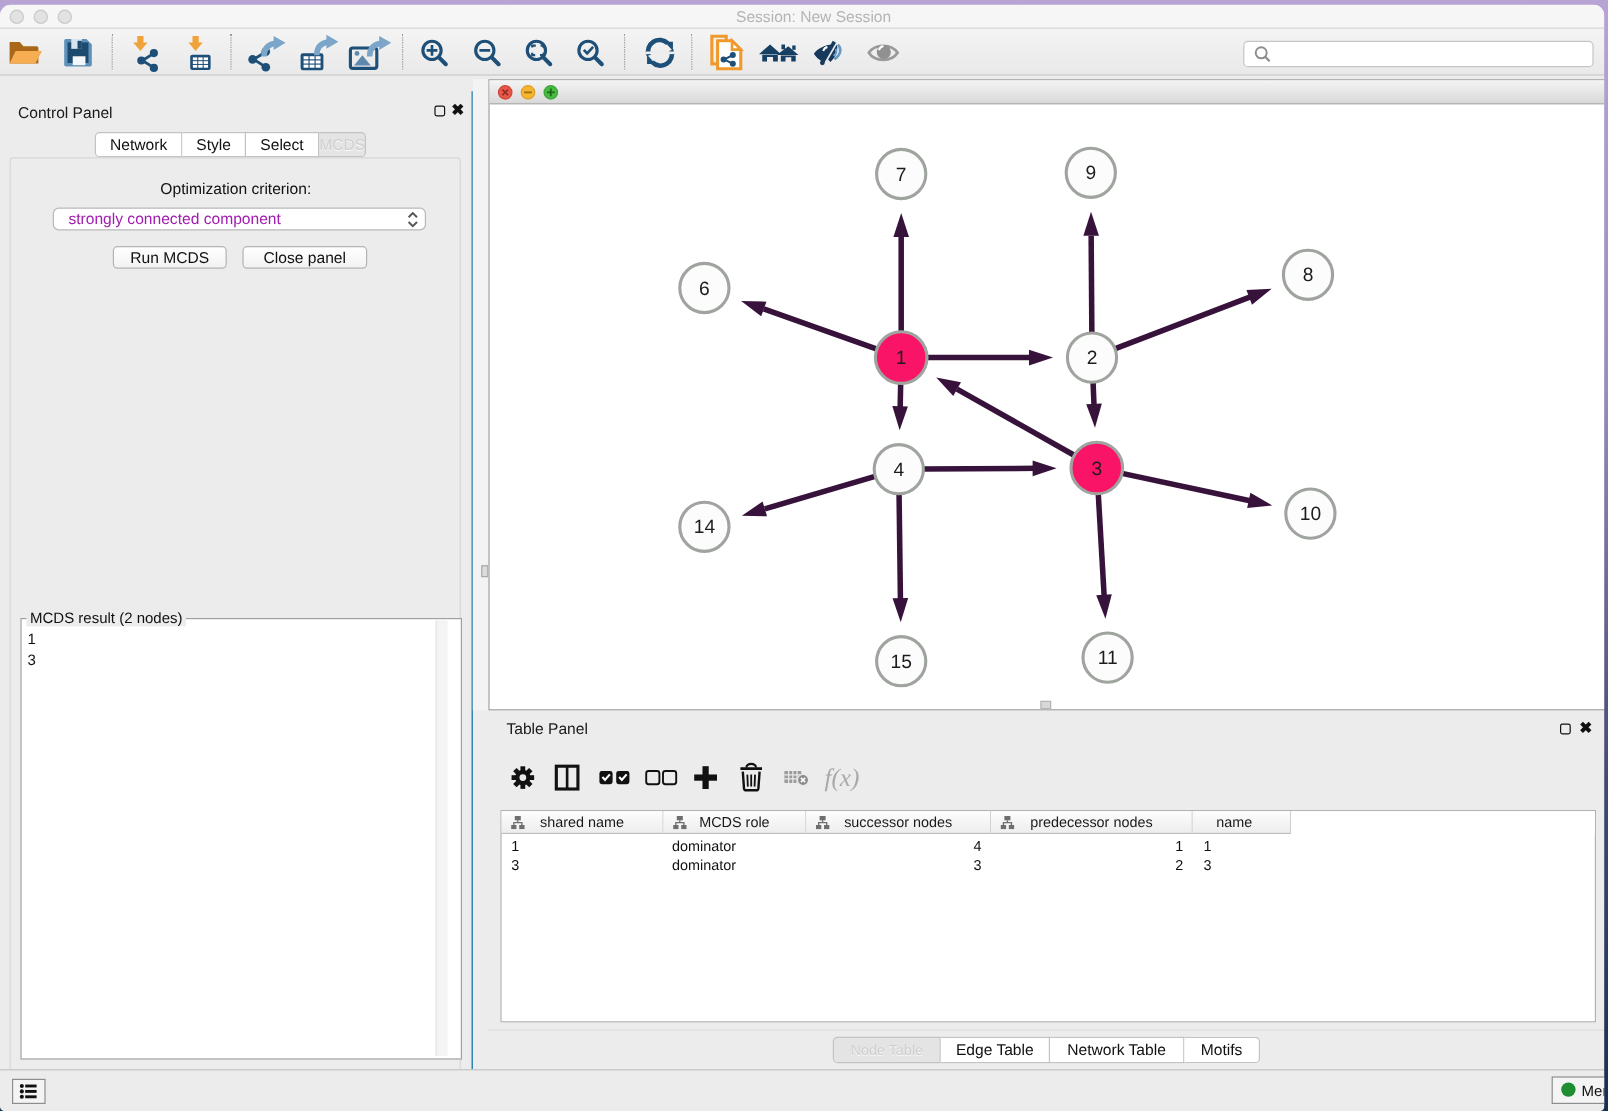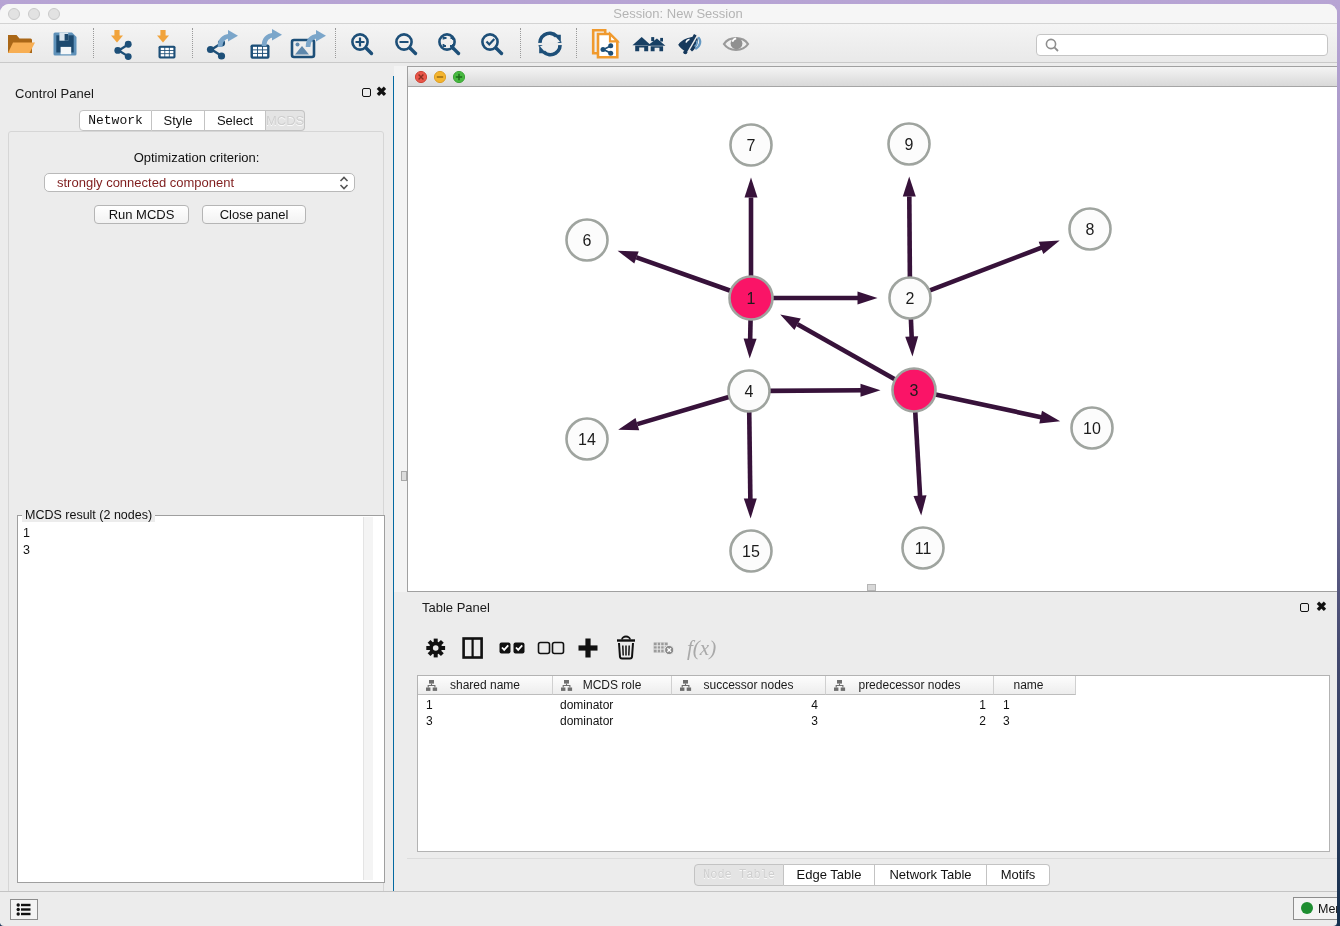--- a/index.html
+++ b/index.html
@@ -22,21 +22,21 @@
   #searchbox{position:absolute;left:1036px;top:10px;width:290px;height:20px;background:#fff;
              border:1px solid #c5c5c5;border-radius:4px;}
   
   #cpanel{position:absolute;left:0;top:72px;width:393px;height:828px;background:#ececec;border-right:1px solid #0369a1;}
   .ptitle{font-size:13px;color:#1a1a1a;}
   .wmax{position:absolute;width:9px;height:9px;border:1.6px solid #111;border-radius:2px;box-sizing:border-box;background:transparent;}
   .wclose{position:absolute;font-size:13px;font-weight:bold;color:#111;line-height:10px;}
   .tabrow{position:absolute;display:flex;height:21px;}
   .tab{box-sizing:border-box;border:1px solid #c3c3c3;border-left:none;background:#fff;
        font-size:13px;color:#111;text-align:center;line-height:19px;}
-  .tab.first{border-left:1px solid #c3c3c3;border-radius:4px 0 0 4px;font-family:Liberation Mono, monospace;}
+  .tab.first{border-left:1px solid #c3c3c3;border-radius:4px 0 0 4px;}
   .tab.last{border-radius:0 4px 4px 0;}
   .tab.sel{background:#e4e4e4;color:#cfcfcf;text-shadow:0 1px 0 #fafafa;}
   .btn{position:absolute;box-sizing:border-box;background:linear-gradient(180deg,#ffffff,#f2f2f2);
        border:1px solid #b5b5b5;border-radius:4px;font-size:13px;color:#111;
        text-align:center;}
   
   #netwin{position:absolute;left:407px;top:62px;width:931px;height:526px;
           background:#fff;border:1px solid #a0a0a0;box-sizing:border-box;}
   #nettitle{position:absolute;left:0;top:0;width:100%;height:20px;
             background:linear-gradient(180deg,#f4f4f4,#d9d9d9);
@@ -231,21 +231,21 @@
     <div class="wclose" style="left:376px;top:11px;">✖</div>
     <div class="tabrow" style="left:79px;top:34px;">
       <div class="tab first" style="width:73px;">Network</div>
       <div class="tab" style="width:53px;">Style</div>
       <div class="tab" style="width:61px;">Select</div>
       <div class="tab sel last" style="width:39px;text-align:right;">MCDS</div>
     </div>
     <div class="abs" style="left:8px;top:55px;width:376px;height:764px;border:1px solid #d6d6d6;border-radius:3px;box-sizing:border-box;"></div>
     <div class="abs" style="left:0;top:74px;width:393px;text-align:center;font-size:13px;color:#111;">Optimization criterion:</div>
     <div class="abs" style="left:44px;top:97px;width:311px;height:19px;background:#fff;border:1px solid #b9b9b9;border-radius:5px;box-sizing:border-box;">
-      <div class="abs" style="left:12px;top:1px;font-size:13px;color:#7f1d1d;line-height:16px;">strongly connected component</div>
+      <div class="abs" style="left:12px;top:1px;font-size:13px;color:#a21caf;line-height:16px;">strongly connected component</div>
       <svg width="10" height="14" style="position:absolute;right:5px;top:2px;">
         <polyline points="1.5,5 5,1.5 8.5,5" fill="none" stroke="#555" stroke-width="1.6"></polyline>
         <polyline points="1.5,9 5,12.5 8.5,9" fill="none" stroke="#555" stroke-width="1.6"></polyline>
       </svg>
     </div>
     <div class="btn" style="left:94px;top:129px;width:95px;height:19px;line-height:17px;">Run MCDS</div>
     <div class="btn" style="left:202px;top:129px;width:104px;height:19px;line-height:17px;">Close panel</div>
 
     <div class="abs" style="left:17px;top:439px;width:366px;height:366px;background:#fff;border:1px solid #9f9f9f;">
       <div class="abs" style="left:4px;top:-8px;background:#ececec;padding:0 3px;font-size:12.5px;color:#111;">MCDS result (2 nodes)</div>

